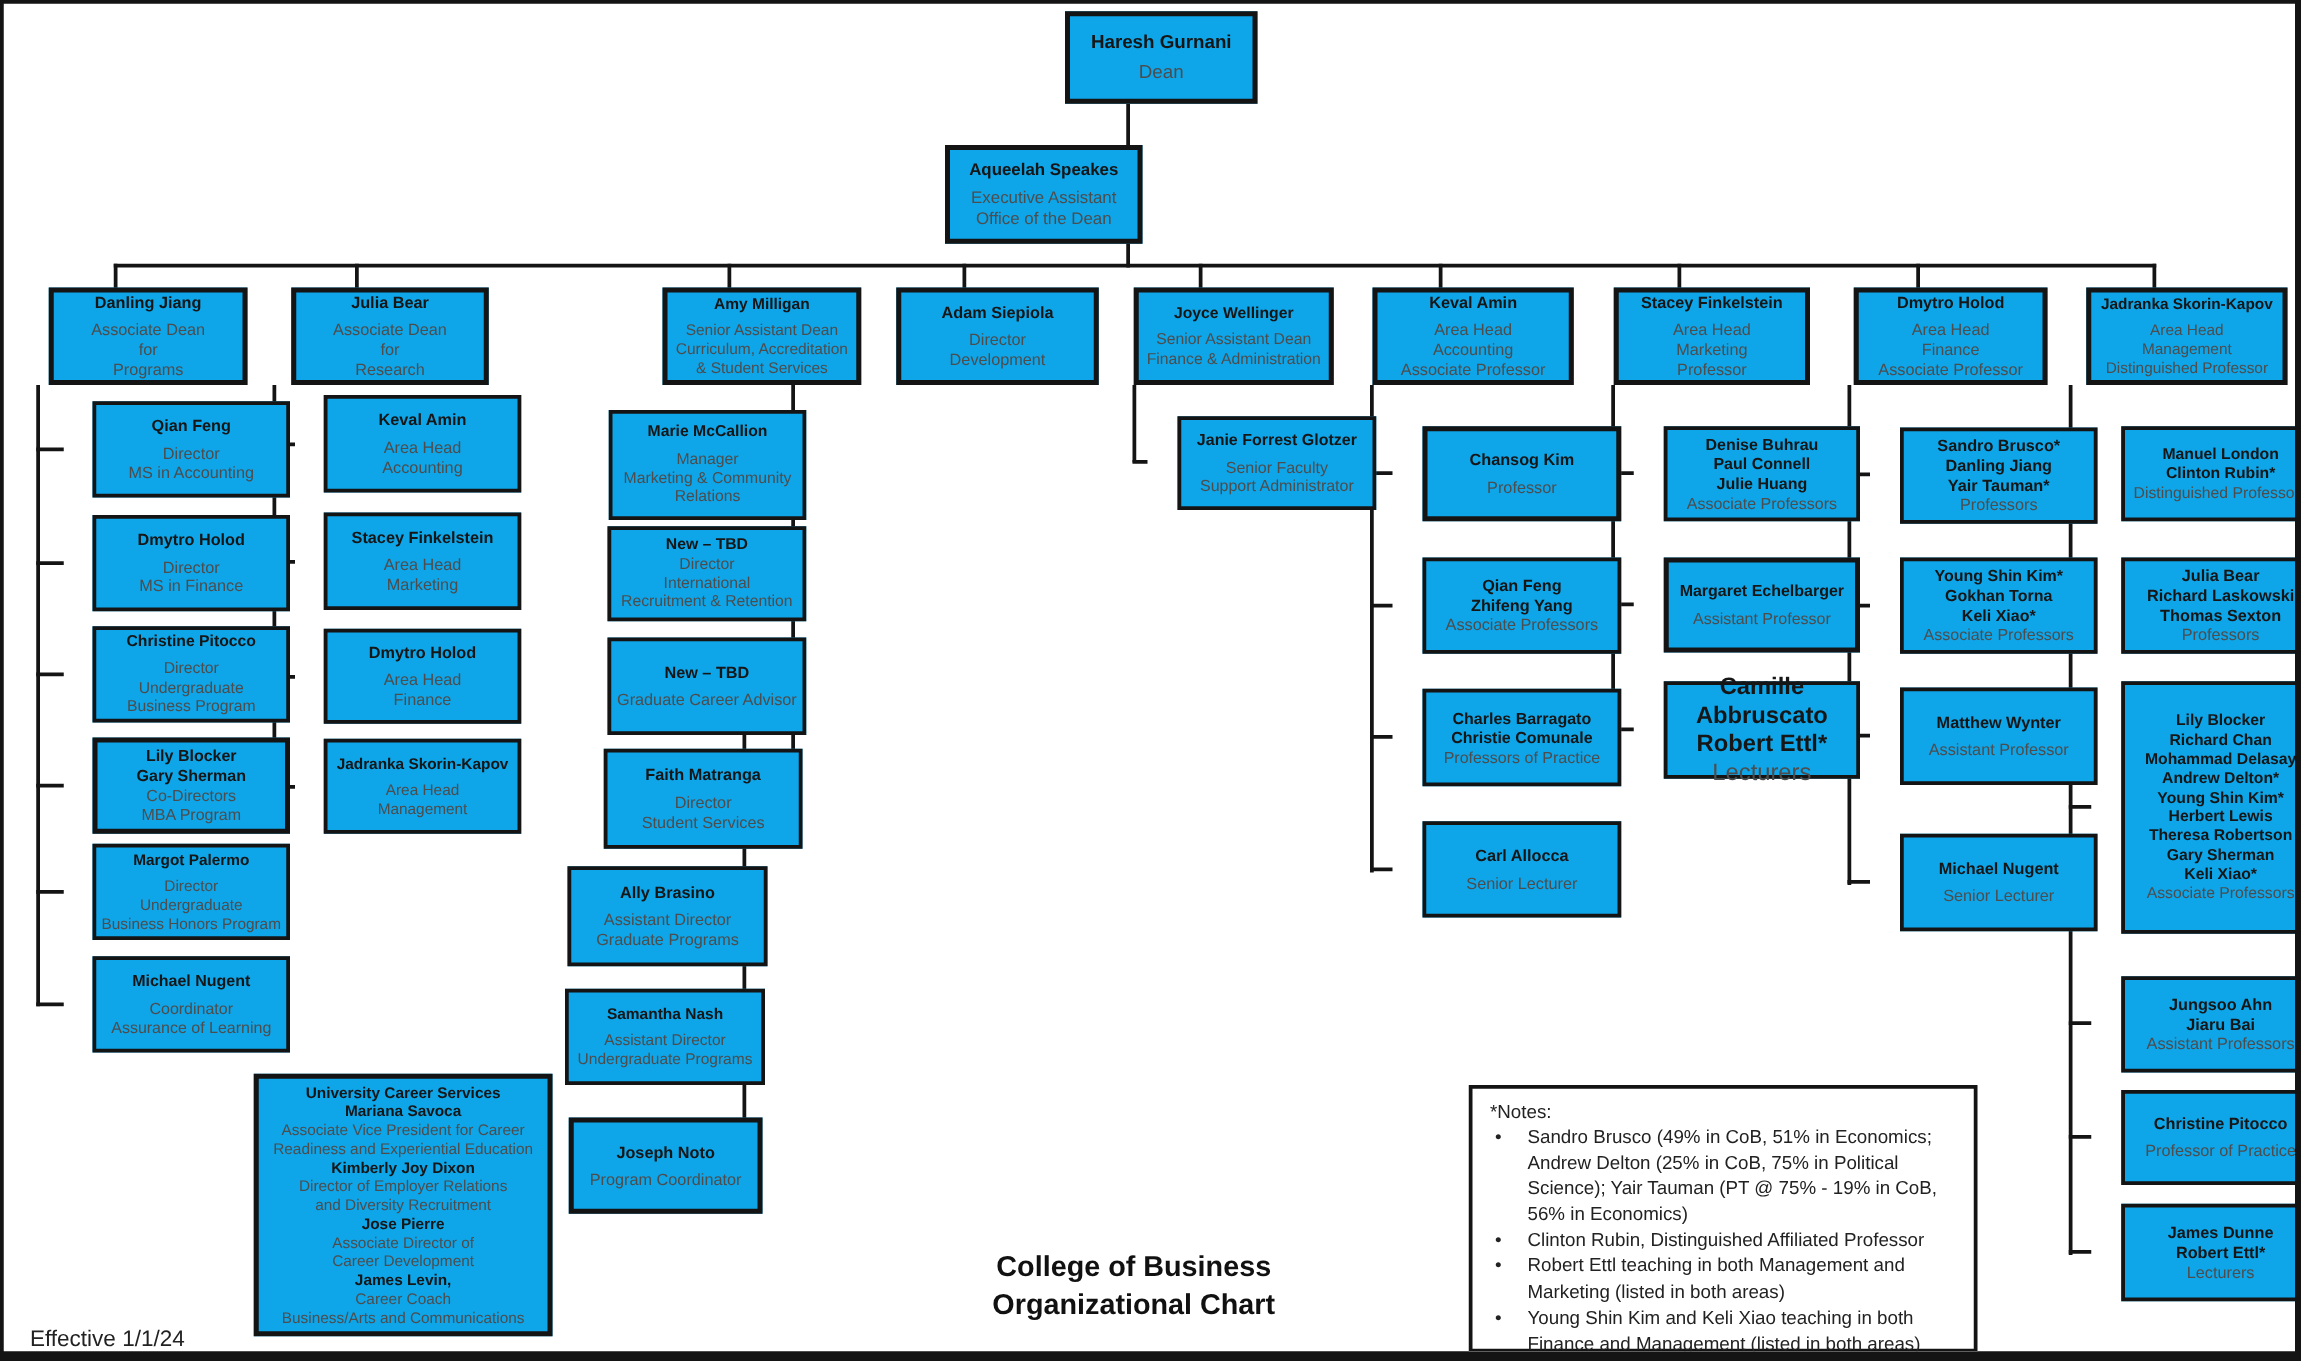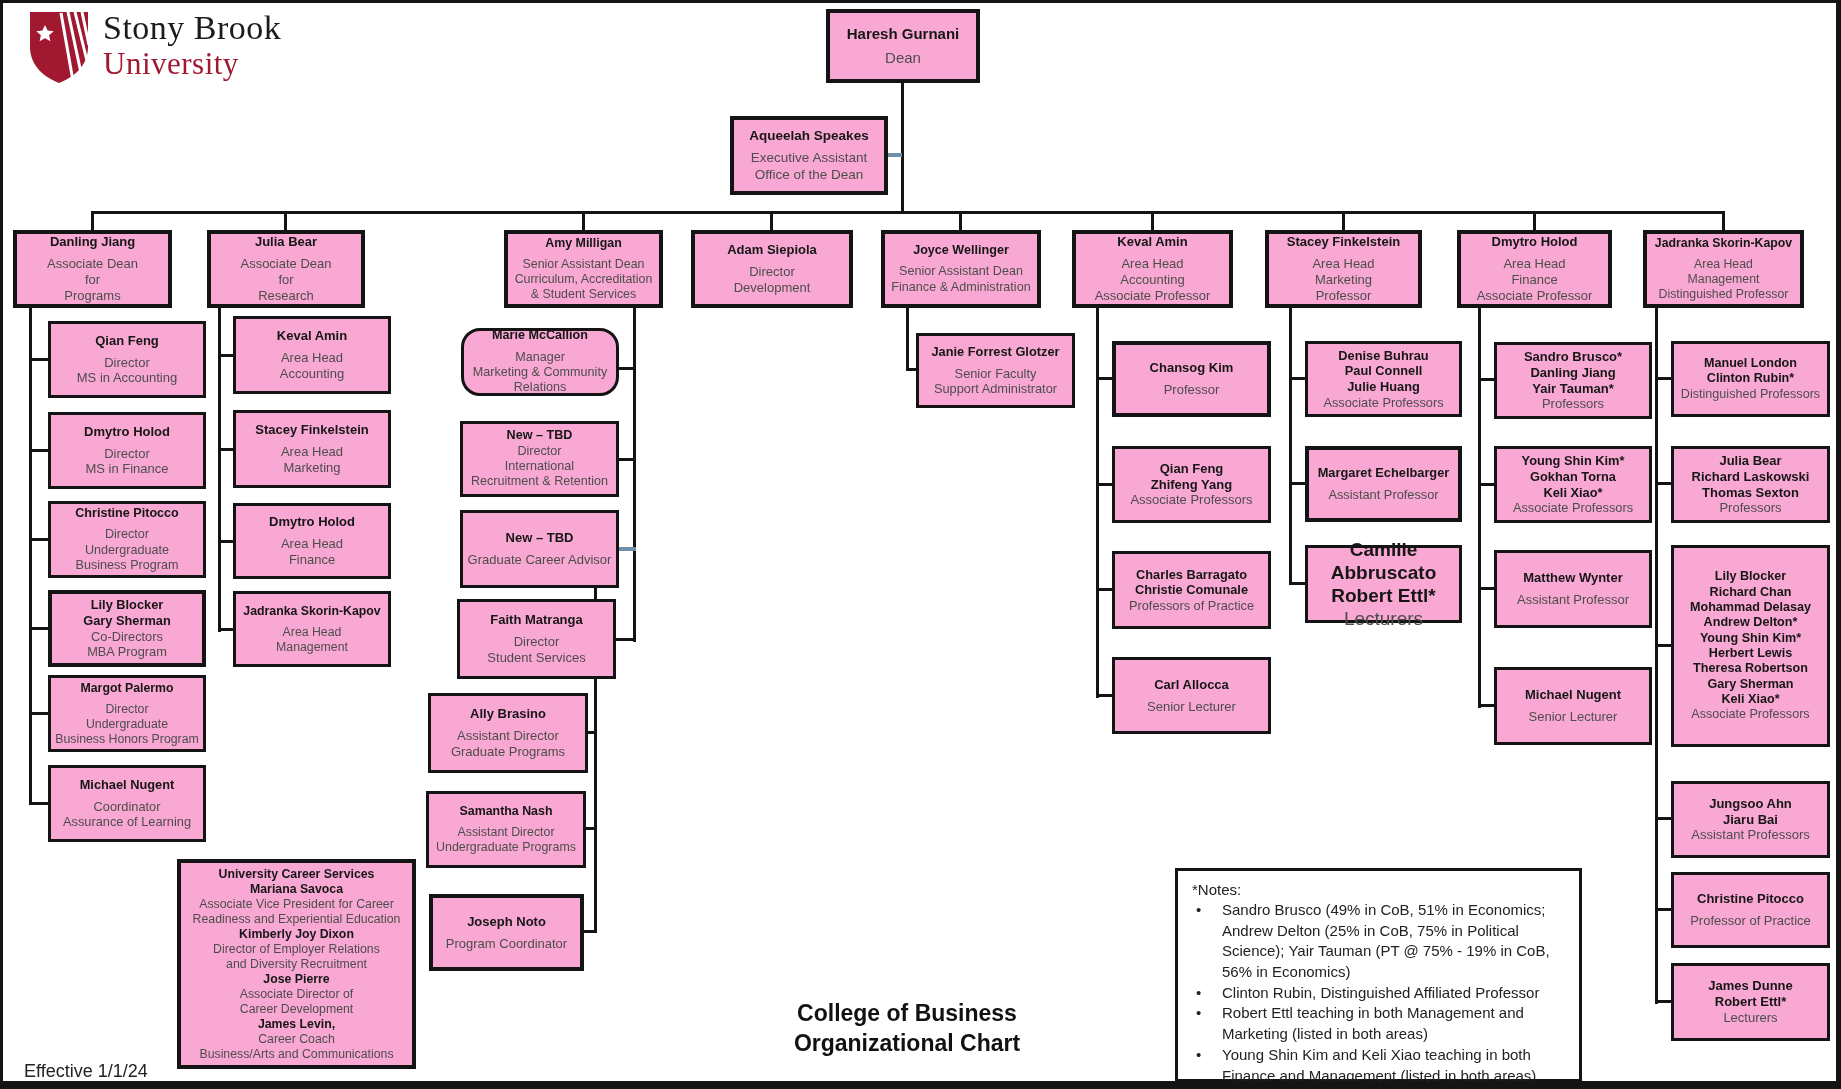--- a/index.html
+++ b/index.html
@@ -1,22 +1,22 @@
 <!DOCTYPE html>
 <html style="--red: #A01931; --blue: #6f8ea8;"><head>
 <meta charset="utf-8">
 <style>
   html,body{margin:0;padding:0;background:#fff;}
   body{width:1841px;height:1089px;position:relative;font-family:"Liberation Sans",sans-serif;}
   #frame{position:absolute;left:0;top:0;width:1841px;height:1089px;box-sizing:border-box;
          border-style:solid;border-color:#141414;border-width:3px 5px 8px 3px;background:#fff;overflow:hidden;}
   #chart{position:absolute;left:0;top:0;width:100%;height:100%;}
-  .node{position:absolute;background:#f9a8d4;border:3px solid #141414;display:flex;flex-direction:column;
+  .node{position:absolute;background:#0ea5e9;border:3px solid #141414;display:flex;flex-direction:column;
         justify-content:center;align-items:center;text-align:center;z-index:2;box-sizing:border-box;
-        padding:3px 2px;line-height:1.22;color:#1c1c1c;}
+        padding:3px 2px;line-height:1.22;color:#1c1c1c;margin-left:26px;}
   .ln{display:block;width:100%;}
   .ln.b{font-weight:700;color:#161616;}
   .ln.r{font-weight:400;color:#4d4d4d;}
   .node.gap .ln.b + .ln.r{margin-top:6px;}
   .cl{position:absolute;z-index:1;background:#141414;}
   .cl.blue{background:var(--blue,#6f8ea8);}
   
   #logo{position:absolute;left:24px;top:8px;display:flex;align-items:flex-start;z-index:3;}
   #logo .words{margin-left:12px;font-family:"Liberation Serif",serif;line-height:1;}
   #logo .w1{font-size:34px;color:#1b1b1b;letter-spacing:.5px;}
@@ -34,36 +34,20 @@
   #notes li span{flex:1;}
   
   #effective{position:absolute;left:21px;top:1058px;font-size:18px;color:#222;z-index:3;}
 </style>
 </head>
 <body>
 
 <div id="frame">
   <div id="chart">
 
-    <div id="logo">
-      <svg width="64" height="74" viewBox="0 0 64 74">
-        <path d="M3,1 H61 V36 C61,56 45,67 32,72 C19,67 3,56 3,36 Z" fill="#A01931"></path>
-        <g stroke="#ffffff" stroke-width="3">
-          <line x1="34" y1="2" x2="46" y2="70"></line>
-          <line x1="41" y1="1" x2="54" y2="62"></line>
-          <line x1="48" y1="1" x2="60" y2="50"></line>
-          <line x1="55" y1="1" x2="62" y2="34"></line>
-        </g>
-        <path d="M18,14 l2.6,5.6 6.1,.6 -4.6,4.1 1.3,6 -5.4,-3.1 -5.4,3.1 1.3,-6 -4.6,-4.1 6.1,-.6 Z" fill="#ffffff"></path>
-      </svg>
-      <div class="words">
-        <div class="w1">Stony Brook</div>
-        <div class="w2">University</div>
-      </div>
-    </div>
 
     <div id="title">
       <div>College of Business</div>
       <div>Organizational Chart</div>
     </div>
 
     <div id="notes">
       <p class="nh">*Notes:</p>
       <ul id="notes-list">
           <li>
@@ -246,21 +230,21 @@
       <div class="node gap" style="left: 230px; top: 500px; width: 158px; height: 76px; border-width: 3px; font-size: 13px;">
         <span class="ln b">Dmytro Holod</span>
         <span class="ln r">Area Head</span>
         <span class="ln r">Finance</span>
       </div>
       <div class="node gap" style="left: 230px; top: 588px; width: 158px; height: 76px; border-width: 3px; font-size: 12.3px;">
         <span class="ln b">Jadranka Skorin-Kapov</span>
         <span class="ln r">Area Head</span>
         <span class="ln r">Management</span>
       </div>
-      <div class="node gap" style="left: 458px; top: 325px; width: 158px; height: 68px; border-width: 3px; font-size: 12.6px; border-radius: 19px;">
+      <div class="node gap" style="left: 458px; top: 325px; width: 158px; height: 88px; border-width: 3px; font-size: 12.6px;">
         <span class="ln b">Marie McCallion</span>
         <span class="ln r">Manager</span>
         <span class="ln r">Marketing &amp; Community</span>
         <span class="ln r">Relations</span>
       </div>
       <div class="node" style="left: 457px; top: 418px; width: 159px; height: 76px; border-width: 3px; font-size: 12.6px;">
         <span class="ln b">New – TBD</span>
         <span class="ln r">Director</span>
         <span class="ln r">International</span>
         <span class="ln r">Recruitment &amp; Retention</span>

